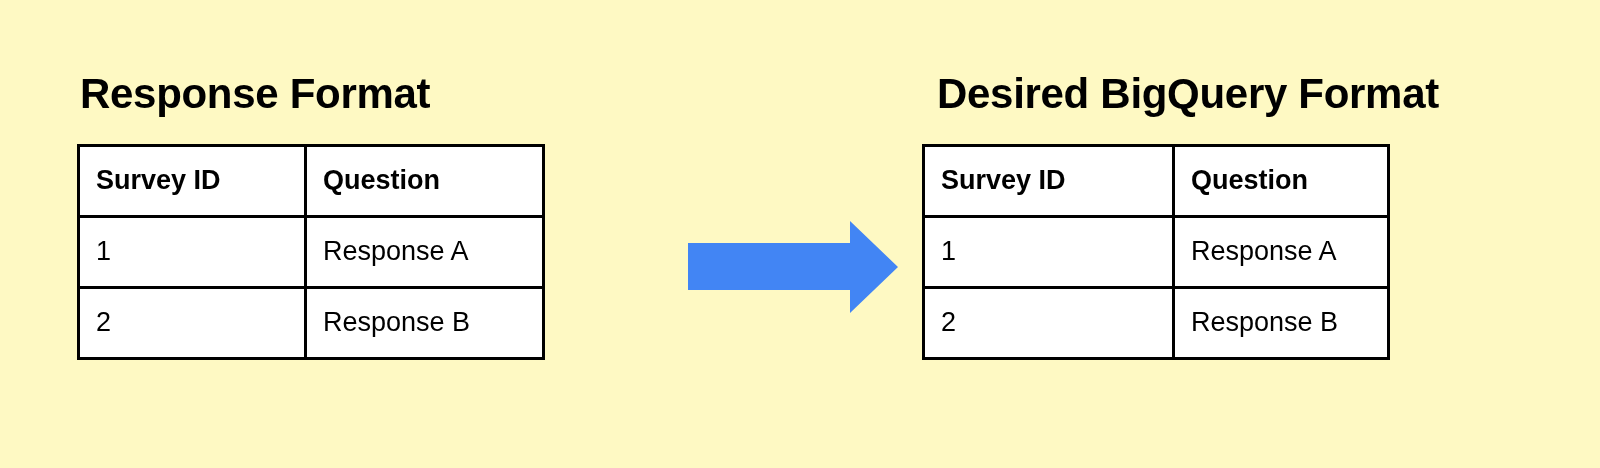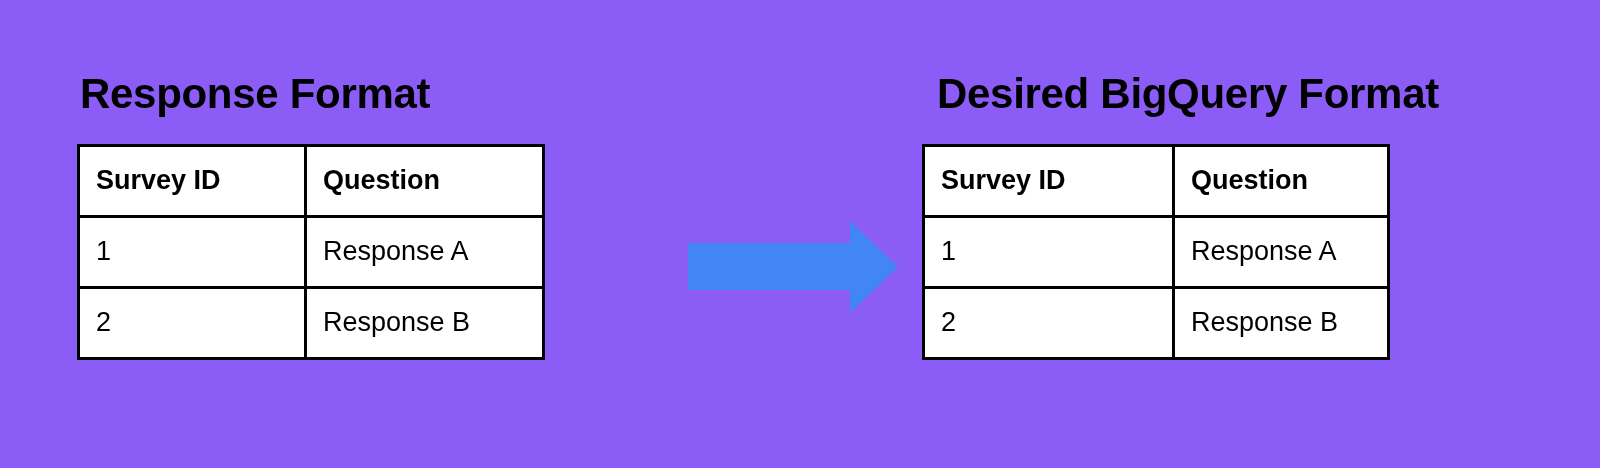--- a/index.html
+++ b/index.html
@@ -88,21 +88,21 @@
   }
   #arrow-connector svg {
     display: block;
     width: 100%;
     height: 100%;
   }
 </style>
 </head>
 <body>
 
-<div id="canvas" style="background: #8b5cf6;">
+<div id="canvas" style="background: #fef9c3;">
 
   <div class="panel" id="panel-left">
 
     <div class="panel-title">Response Format</div>
 
     <table class="data-table" id="table-left">
       <thead>
         <tr>
           <th class="col-id">Survey ID</th>
           <th class="col-question">Question</th>

